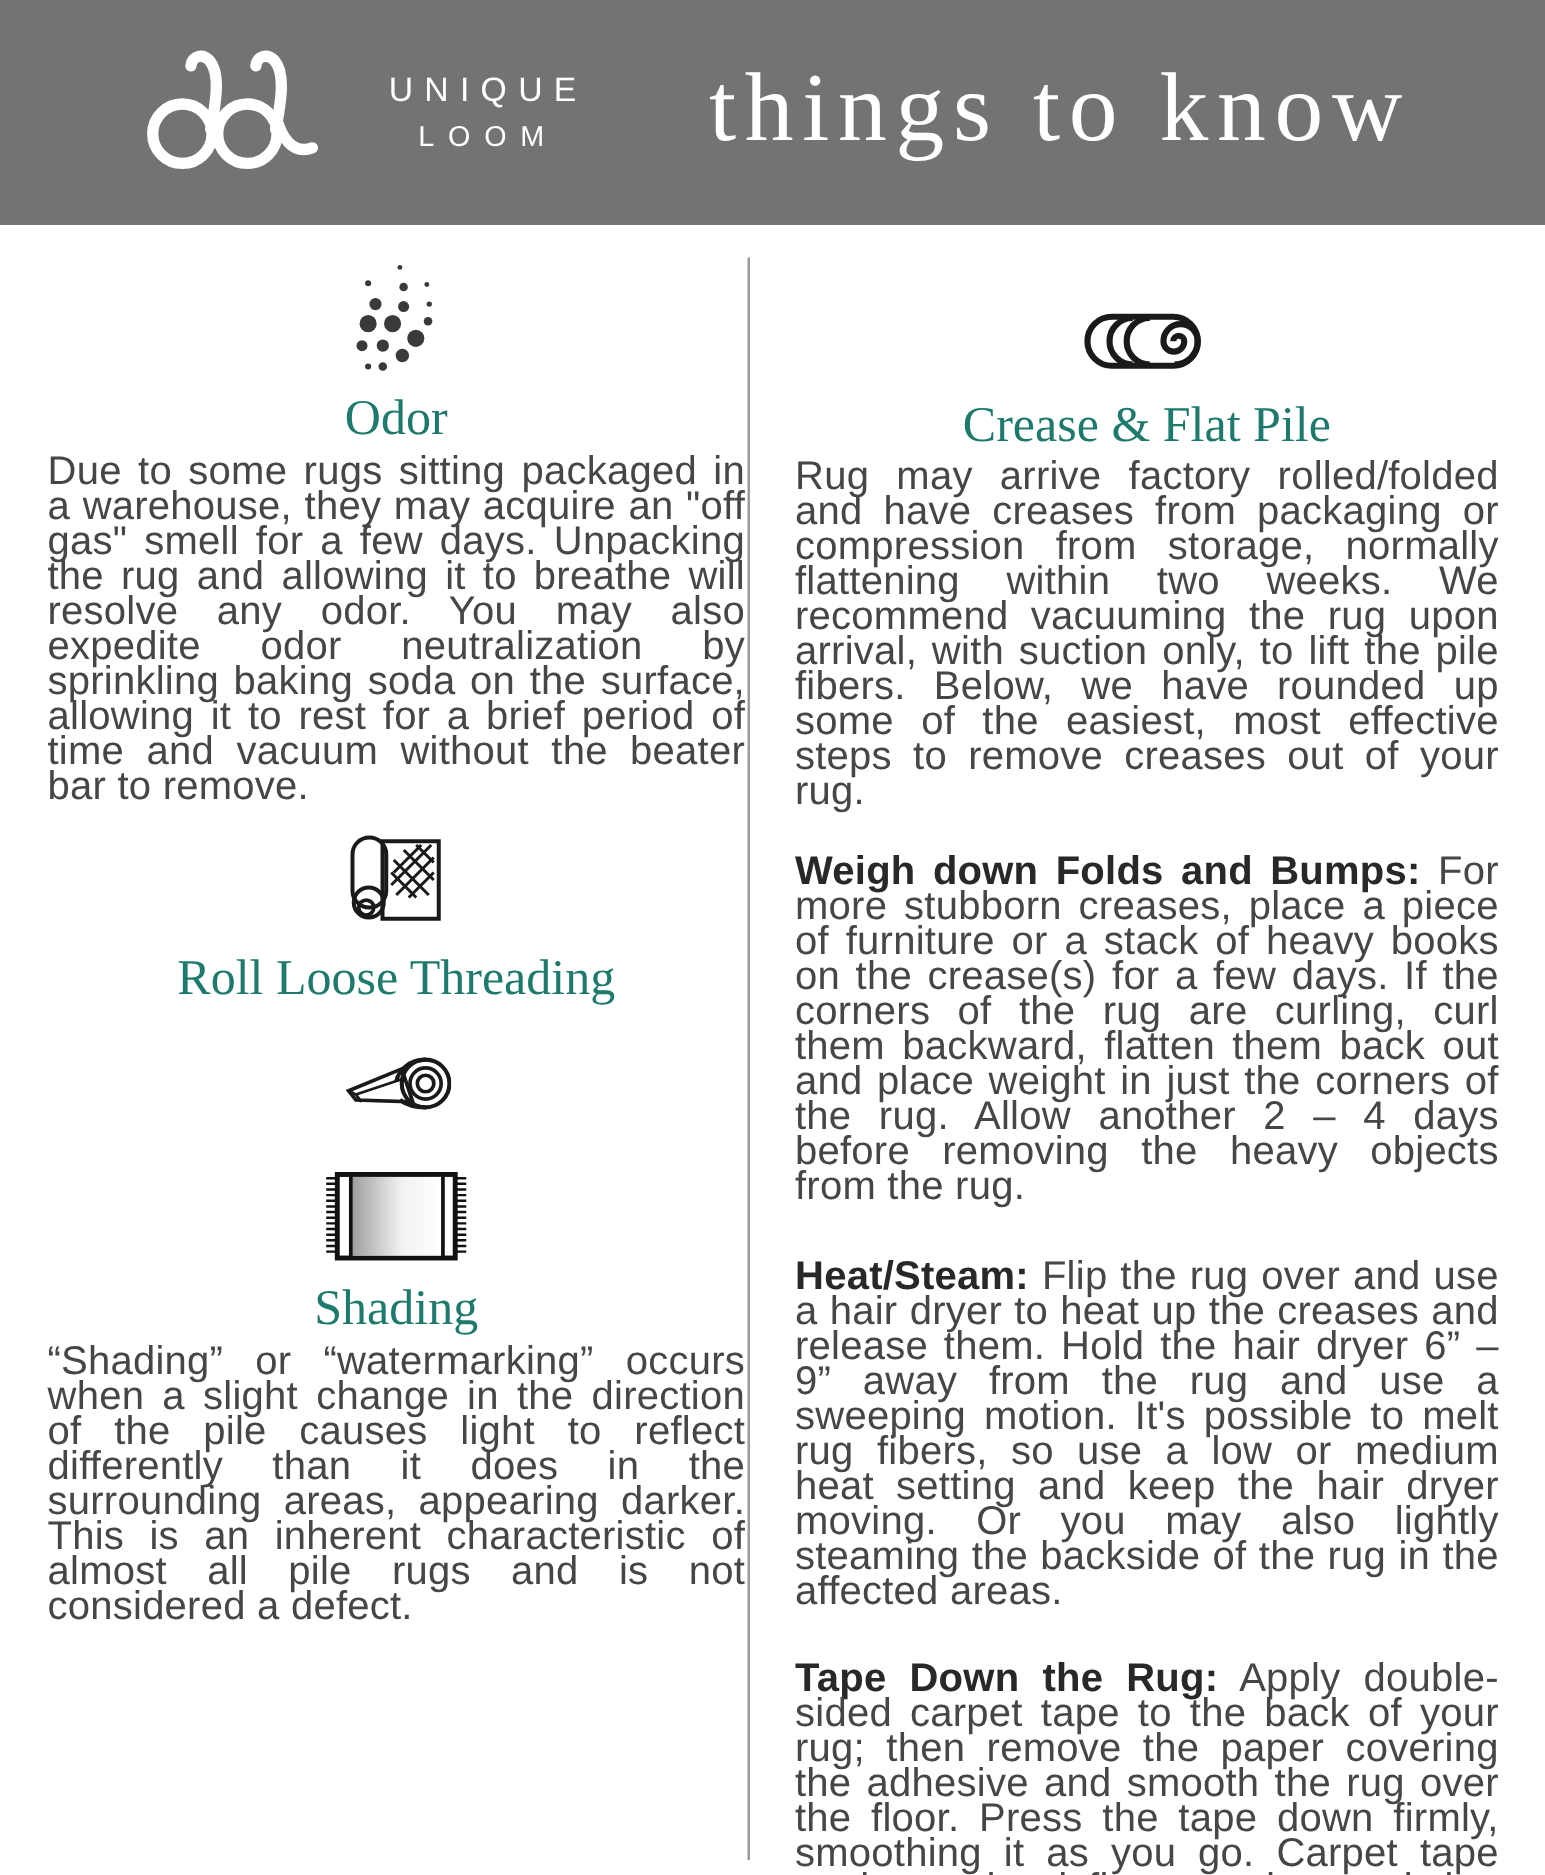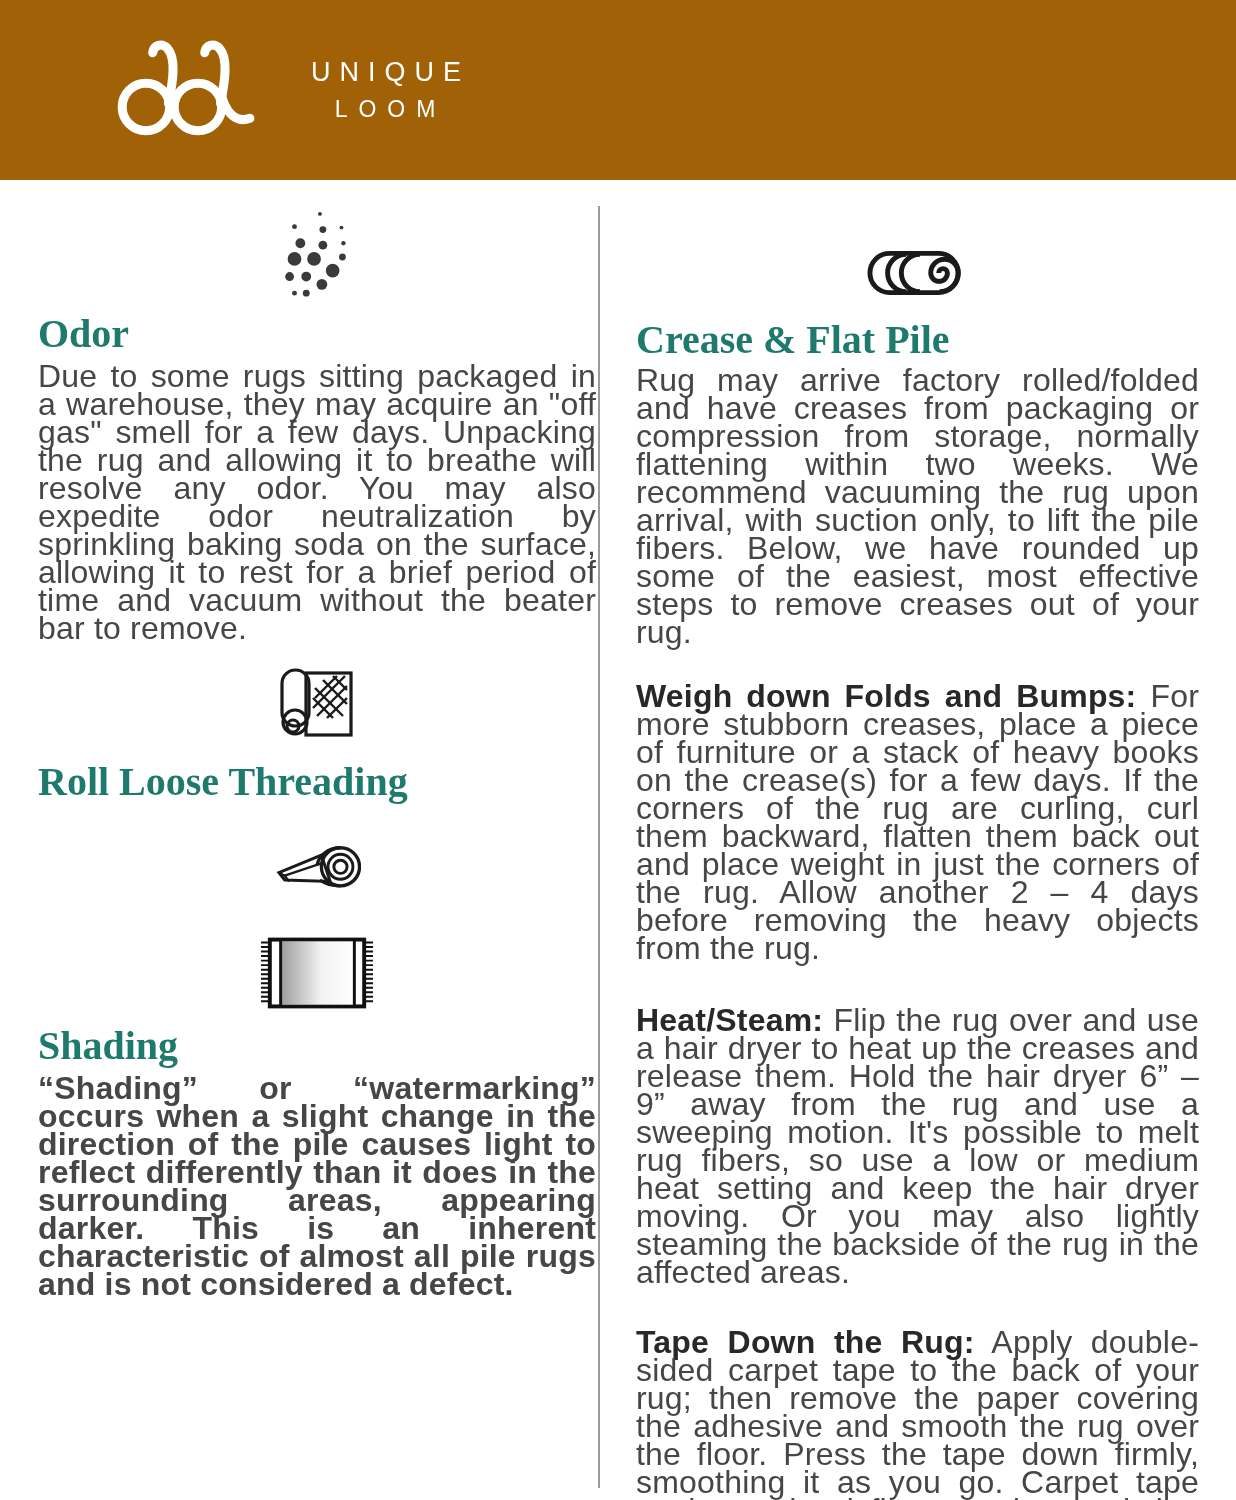--- a/index.html
+++ b/index.html
@@ -1,57 +1,57 @@
 <!DOCTYPE html>
 <html><head>
 <meta charset="utf-8">
 <style>
   * { margin:0; padding:0; box-sizing:border-box; }
   html,body { width:1236px; height:1500px; background:#ffffff; overflow:hidden;
               font-family:"Liberation Sans", sans-serif; }
 
   
-  .header { height:180px; background:#a16207; display:flex; align-items:center; }
+  .header { height:180px; background:#737373; display:flex; align-items:center; }
   .logo-wrap { display:flex; align-items:center; margin-left:95px; }
   .logo-svg { width:190px; height:104px; display:block; }
   .brand-text { color:#ffffff; margin-left:26px; text-align:center; }
   .brand-line1 { font-size:27px; letter-spacing:9px; font-weight:400; }
   .brand-line2 { font-size:23px; letter-spacing:11px; font-weight:400; margin-top:8px; }
   .header-title { flex:1; text-align:center; color:#ffffff;
                   font-family:"Liberation Serif", serif; font-size:78px;
                   letter-spacing:7px; font-weight:400; padding-right:10px;
                   transform:translateY(-4px); }
 
   
   .content { display:flex; padding:26px 37px 0 38px; height:1320px; }
   .col-left  { width:558px; }
   .divider   { width:2px; background:#9b9b9b; margin-left:2px; margin-right:36px;
                margin-bottom:12px; }
   .col-right { flex:1; }
 
   .sec-icon { display:flex; justify-content:center; }
-  h2 { font-family:"Liberation Serif", serif; font-weight:700; color:#1F7A6E;
-       font-size:40px; text-align:left; line-height:44px; }
+  h2 { font-family:"Liberation Serif", serif; font-weight:400; color:#1F7A6E;
+       font-size:40px; text-align:center; line-height:44px; }
   p.body { font-size:32px; line-height:28px; color:#464646; text-align:justify;
            letter-spacing:0.2px; }
   p.body strong { color:#282828; font-weight:700; }
 
   
   .s1 .sec-icon { margin-top:4px; }
   .s1 h2 { margin-top:12px; }
   .s1 p  { margin-top:6px; }
   .s2 { margin-top:20px; }
   .s2 h2 { margin-top:14px; }
   .s2 p  { margin-top:6px; }
   .s3 { margin-top:36px; }
   .s3 h2 { margin-top:18px; }
   .s3 p  { margin-top:6px; }
   .s4 { margin-top:38px; }
   .s4 h2 { margin-top:14px; }
-  .s4 p  { margin-top:6px;font-weight:bold; }
+  .s4 p  { margin-top:6px; }
 
   .col-right .sec-icon { margin-top:44px; }
   .col-right h2 { margin-top:22px; }
   .col-right p.intro { margin-top:4px; }
   .col-right p.step1 { margin-top:38px; }
   .col-right p.step2 { margin-top:36px; }
   .col-right p.step3 { margin-top:44px; }
   .col-right p.step4 { margin-top:42px; }
 
   svg .ln { stroke:#1a1a1a; fill:none; }
@@ -68,20 +68,21 @@
         <path d="M46 58 C50 38 53 18 45 9 C40 4 33 6 32 13"></path>
         <path d="M92 58 C96 38 99 18 91 9 C86 4 79 6 78 13"></path>
         <path d="M92 48 C96 64 104 76 118 71"></path>
       </g>
     </svg>
     <div class="brand-text">
       <div class="brand-line1">UNIQUE</div>
       <div class="brand-line2">LOOM</div>
     </div>
   </div>
+  <div class="header-title">things to know</div>
 </div>
 
 <div class="content">
 
   <div class="col-left">
 
     <div class="section s1">
       <div class="sec-icon">
         <svg width="70" height="90" viewBox="0 0 70 92">
           <g fill="#3a3a3a">

